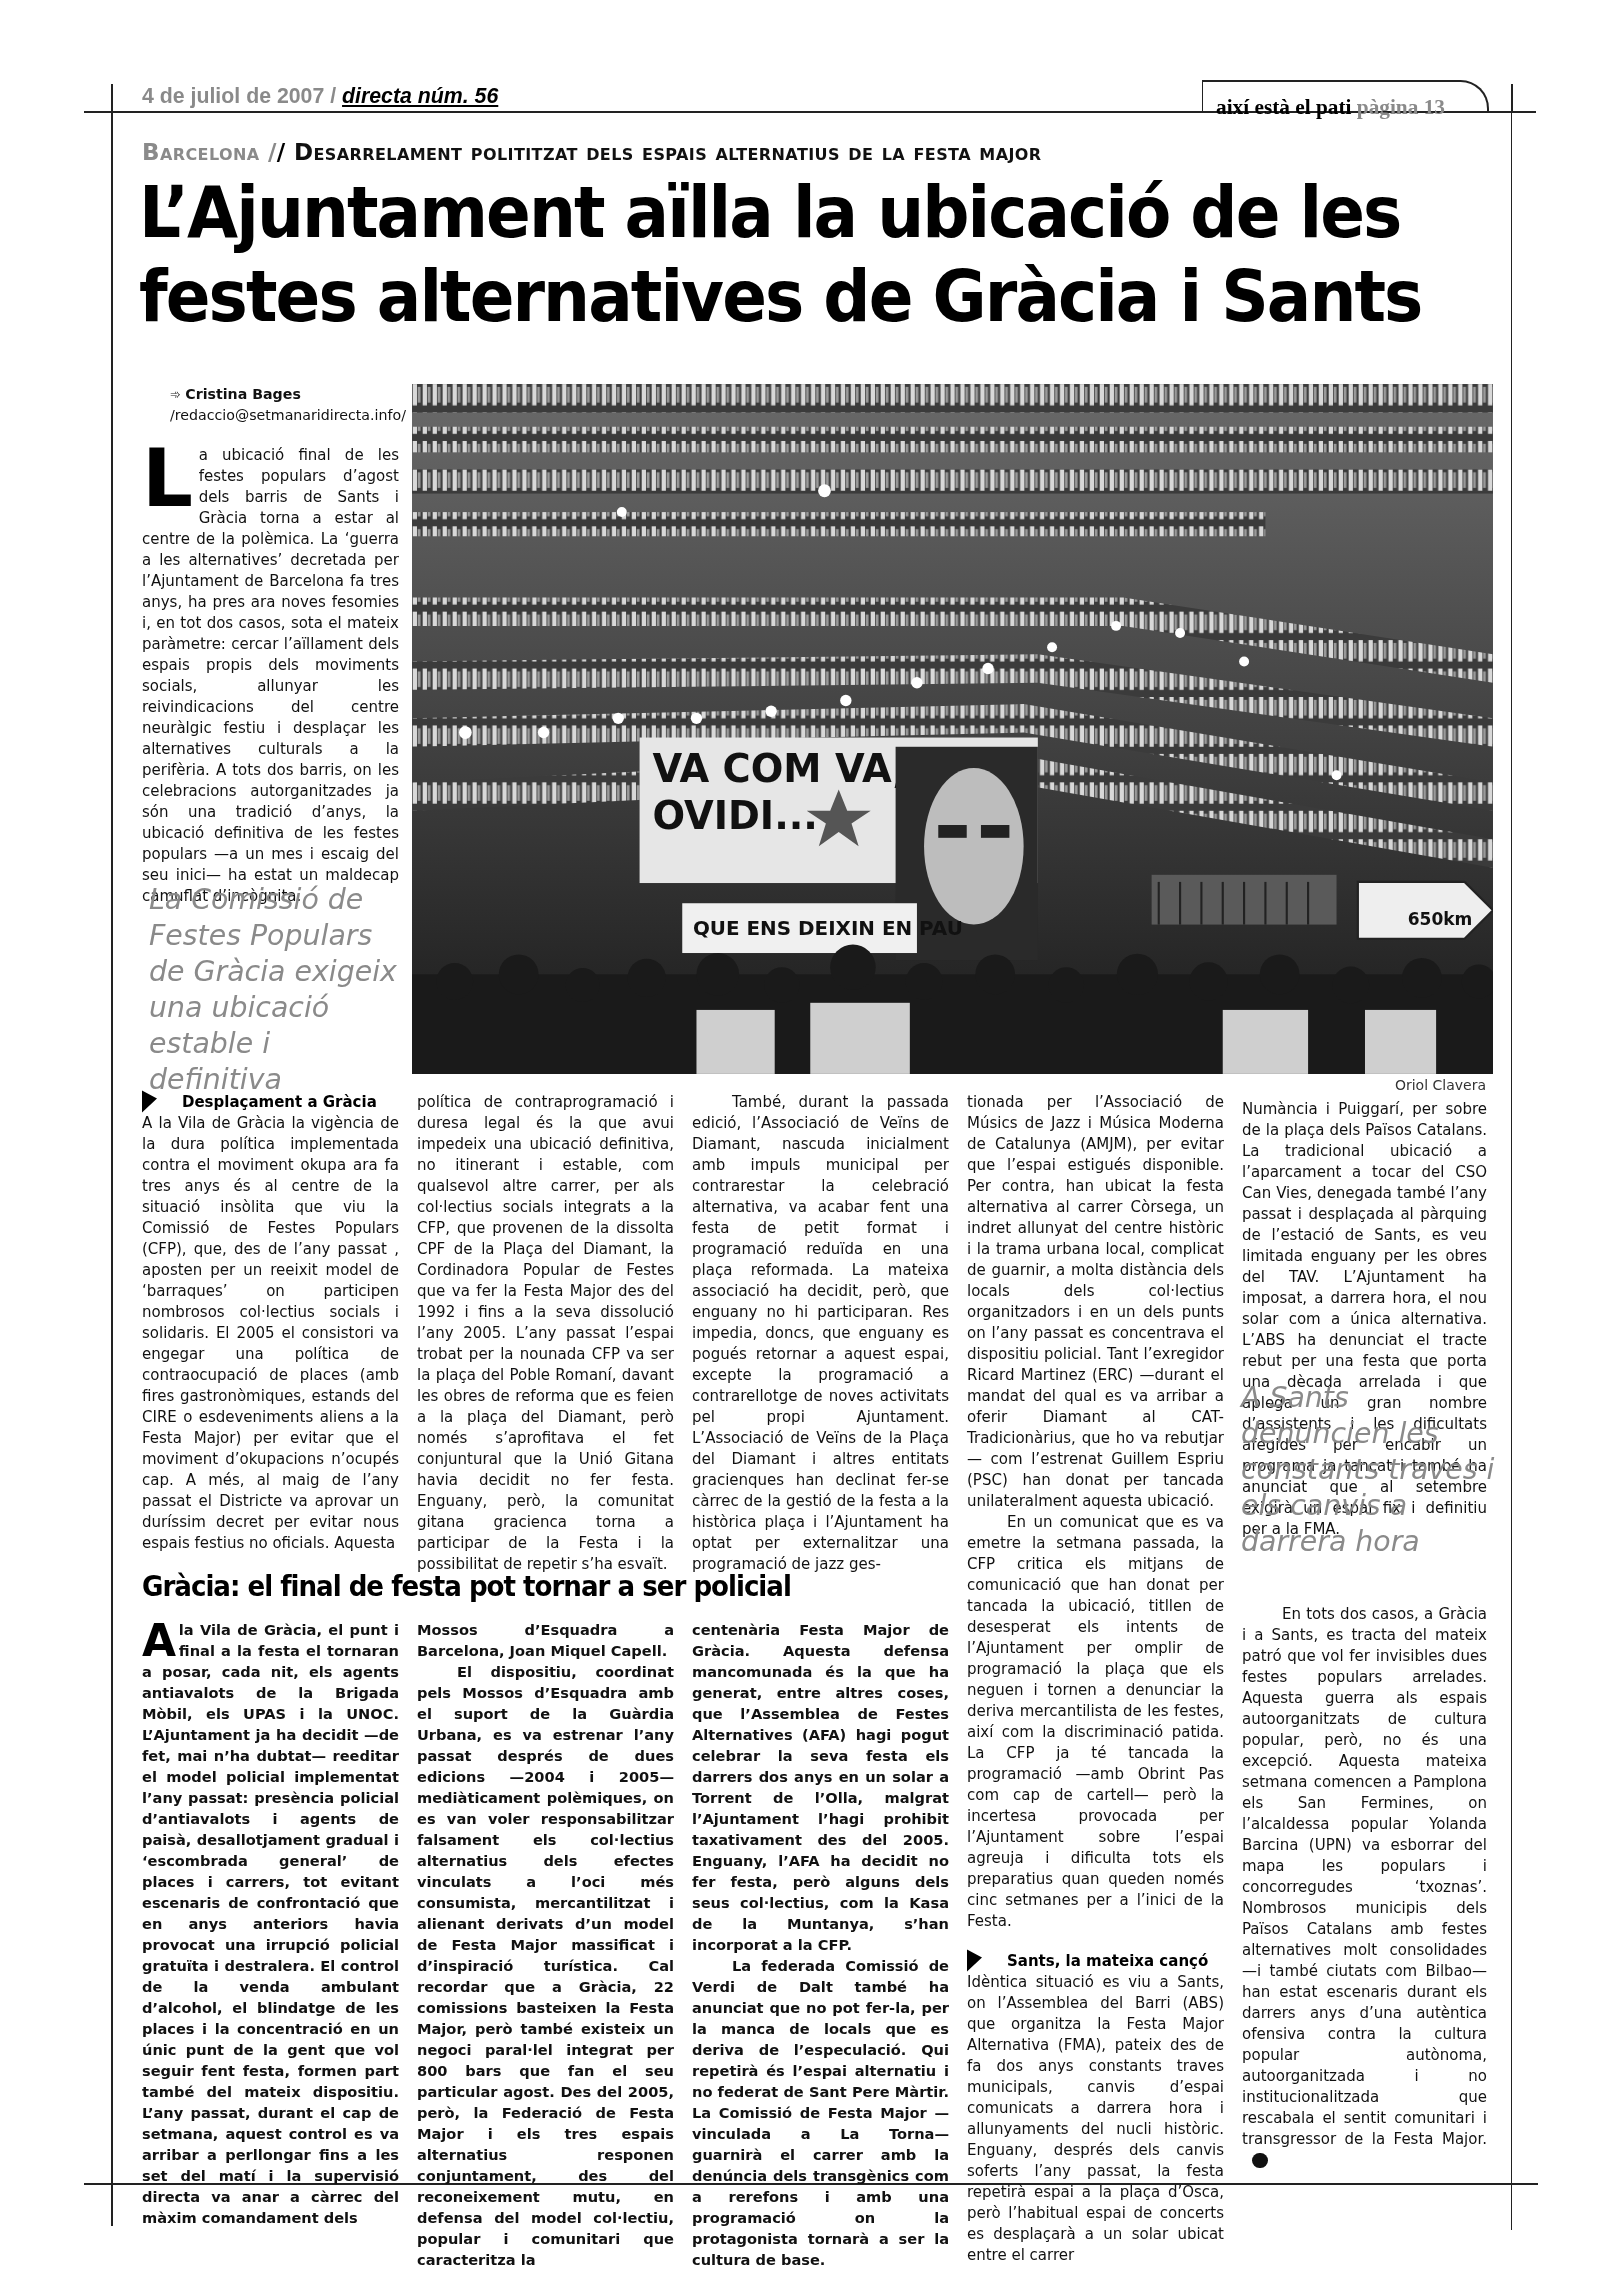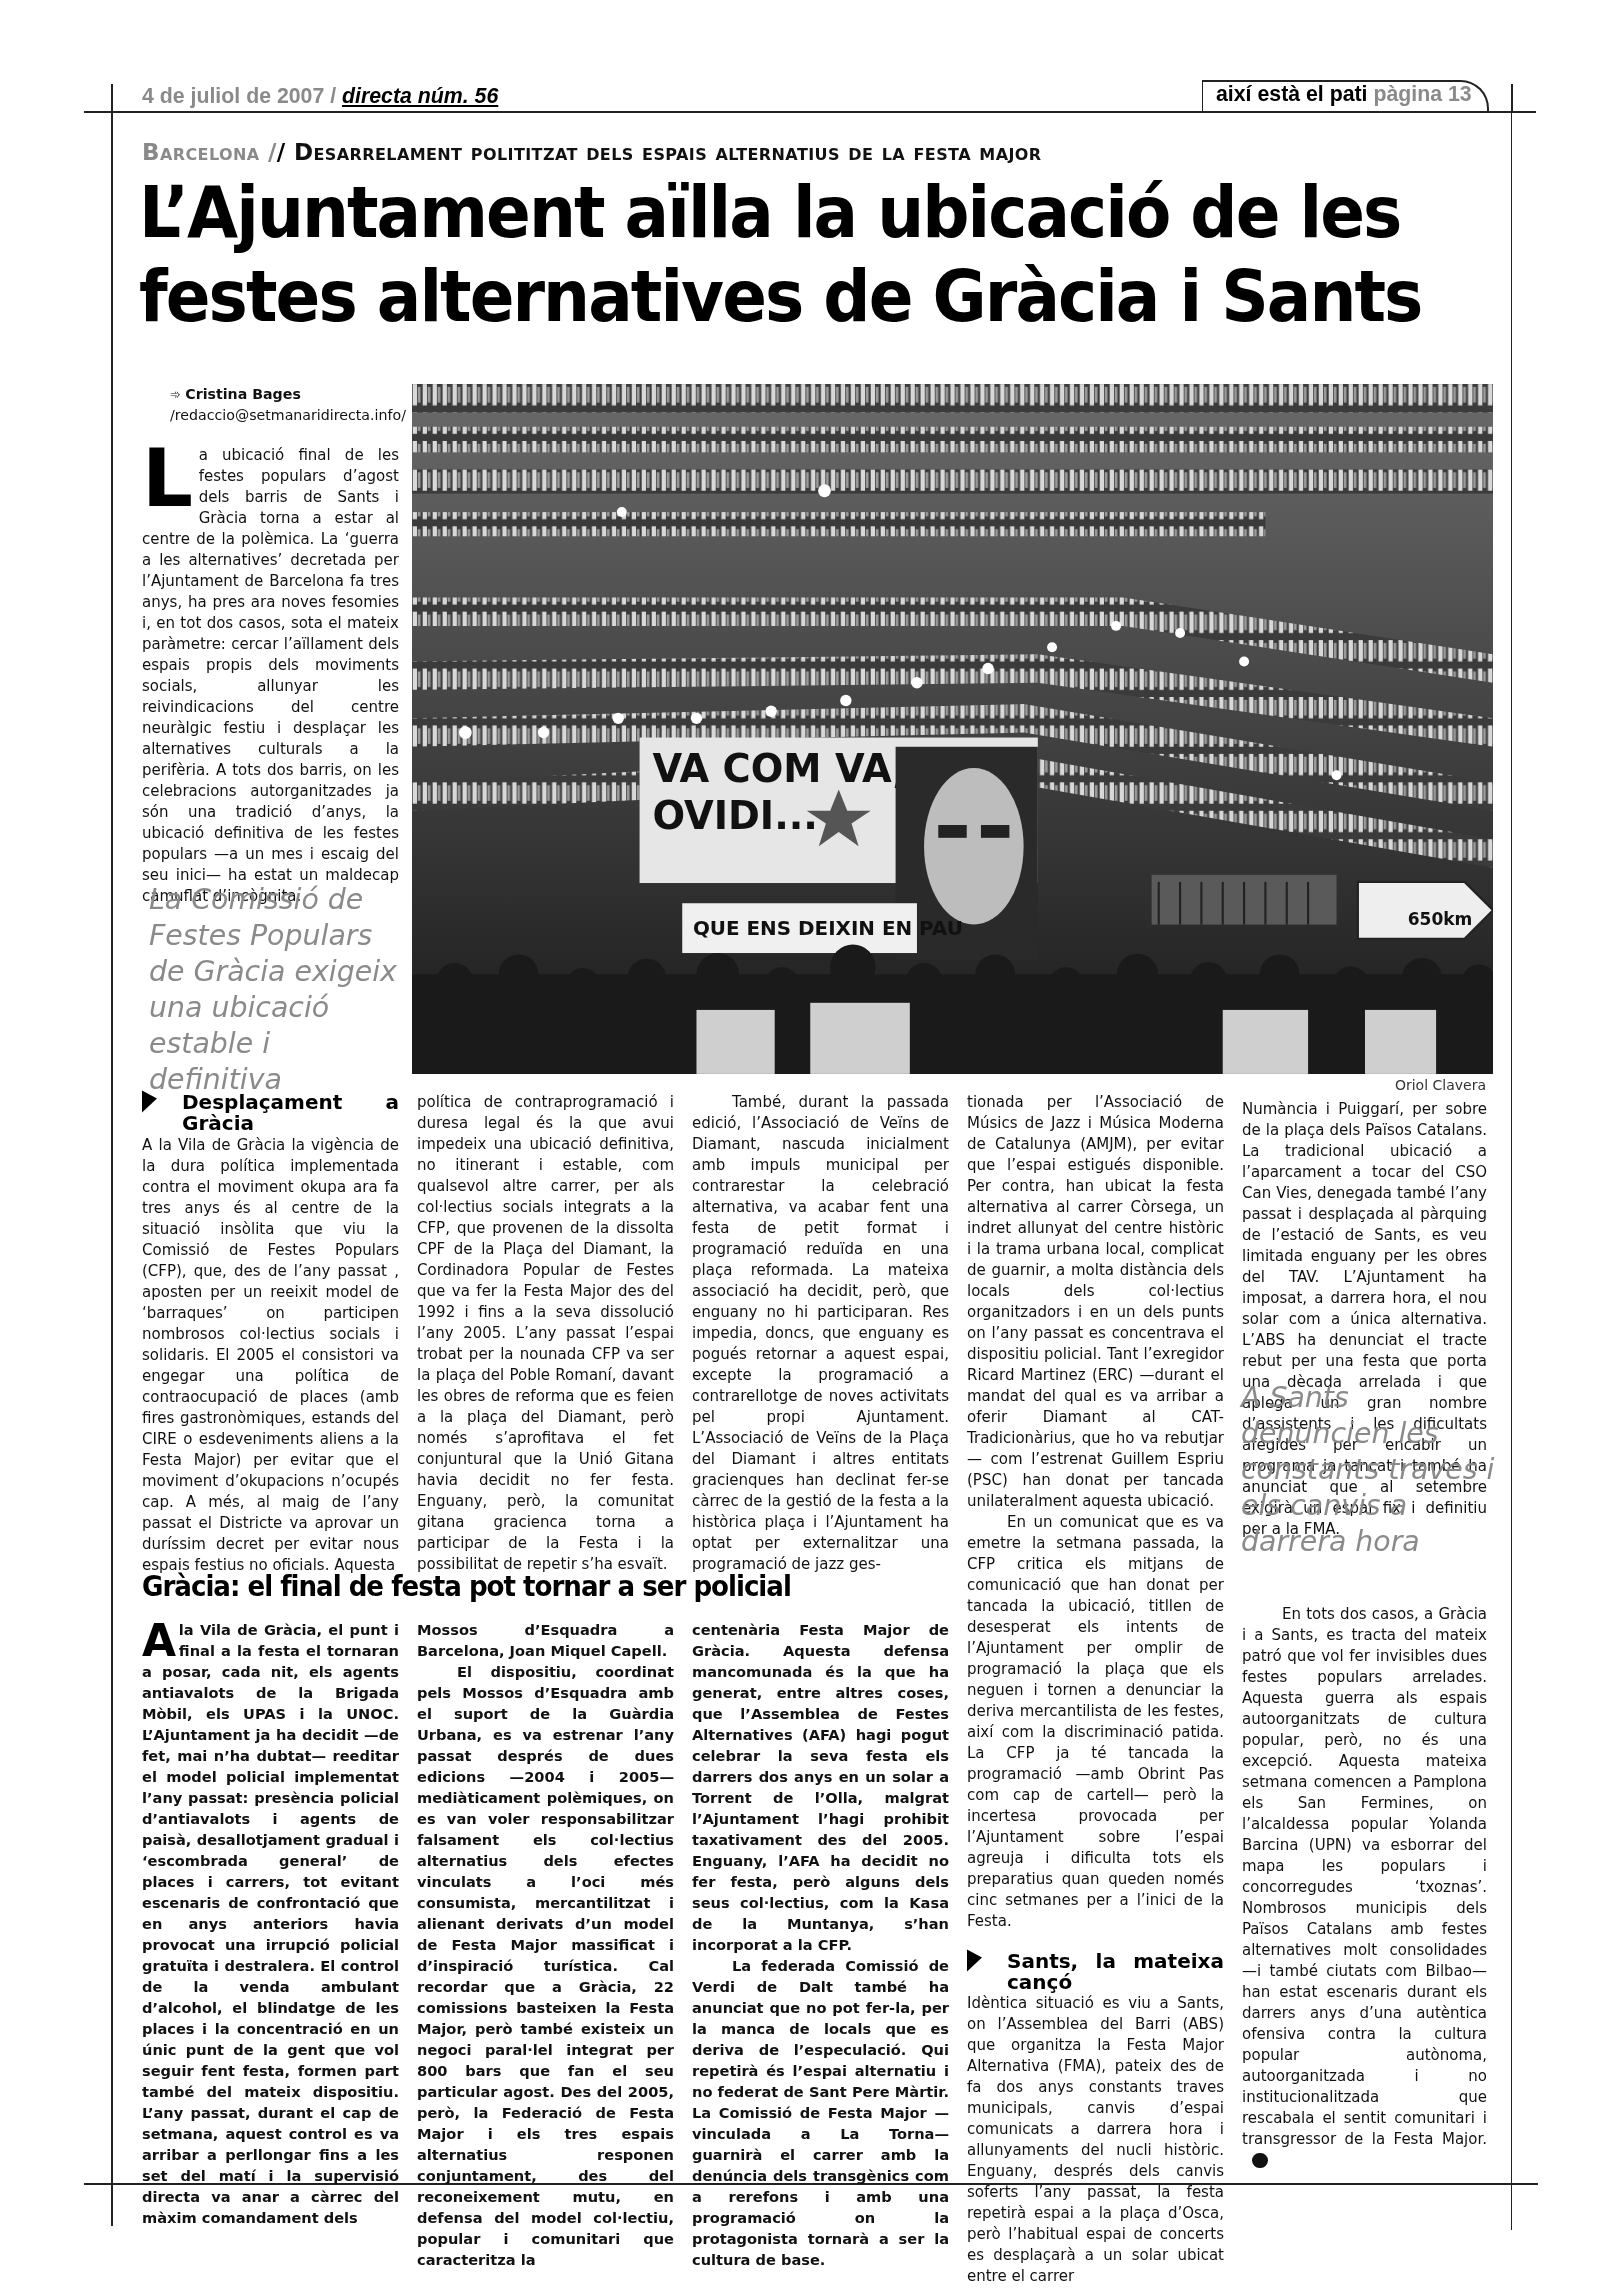--- a/index.html
+++ b/index.html
@@ -5,21 +5,21 @@
   html, body { margin:0; padding:0; background:#fff; }
   body { width:1623px; height:2295px; position:relative; overflow:hidden; font-family:"DejaVu Sans", sans-serif; color:#111; }
   .abs { position:absolute; }
   .rule-h { position:absolute; background:#222; height:2.1px; }
   .rule-v { position:absolute; background:#222; width:2.1px; }
 
   
   #hdr-left { left:142px; top:84px; font-family:"Liberation Sans", sans-serif; font-size:21.3px; font-weight:bold; color:#8a8a8a; letter-spacing:0; }
   #hdr-left .pub { color:#000; font-style:italic; font-weight:bold;text-decoration:underline; }
   #hdr-tab { left:1202px; top:80px; width:284px; height:31px; border:2.1px solid #222; border-bottom:none; border-radius:0 28.4px 0 0; border-left-width:1.4px; }
-  #hdr-right { left:1216px; top:82px; font-family:Liberation Sans, sans-serif; font-size:21.3px; font-weight:bold; color:#000;text-align:right; }
+  #hdr-right { left:1216px; top:95px; font-family:Liberation Serif, serif; font-size:21.3px; font-weight:bold; color:#000;text-align:right; }
   #hdr-right .pg { color:#8a8a8a; }
 
   
   #kicker { left:142px; top:139px; font-family:"DejaVu Sans", sans-serif; font-size:23px; font-weight:bold; font-variant:small-caps; letter-spacing:0.4px; white-space:nowrap; }
   #kicker .place { color:#8a8a8a; }
   #kicker .sep1 { color:#8a8a8a; }
   #kicker .sep2 { color:#000; }
 
   
   #headline { left:139px; top:171px; width:1422px; font-family:"DejaVu Sans", sans-serif; font-weight:bold; font-size:71px; line-height:84px; letter-spacing:-2.1px; color:#000; transform:scaleX(0.93); transform-origin:left top; }
@@ -31,21 +31,21 @@
   .indent { text-indent:40px; }
   #lead { left:142px; top:445px; width:257px; }
   .dropcap { float:left; font-family:"DejaVu Sans", sans-serif; font-weight:bold; font-size:80px; line-height:61px; margin:2.8px 5.7px 0 0; color:#000; }
 
   
   .pull { font-family:"DejaVu Sans", sans-serif; font-style:italic; color:#8a8a8a; text-align:left; font-size:28.4px; line-height:36px; }
   #pull1 { left:149px; top:882px; width:263px; }
   #pull2 { left:1241px; top:1380px; width:263px; }
 
   
-  .subhead { font-weight:bold; font-size:20px; line-height:21.3px; position:relative; padding-left:40px; color:#000; }
+  .subhead { font-weight:bold; font-size:15px; line-height:21.3px; position:relative; padding-left:40px; color:#000; }
   .subhead .tri { position:absolute; left:0; top:-2.8px; width:0; height:0; border-top:11.4px solid transparent; border-bottom:11.4px solid transparent; border-left:15.6px solid #000; transform:skewY(-12deg); }
 
   
   #photo { left:412px; top:384px; width:1081px; height:690px; overflow:hidden; background:#333; }
   #credit { left:1351px; top:1077px; width:135px; text-align:right; font-size:14px; color:#333; }
 
   
   #col1 { left:142px; top:1092px; width:257px; }
   #col2 { left:417px; top:1092px; width:257px; }
   #col3 { left:692px; top:1092px; width:257px; }

